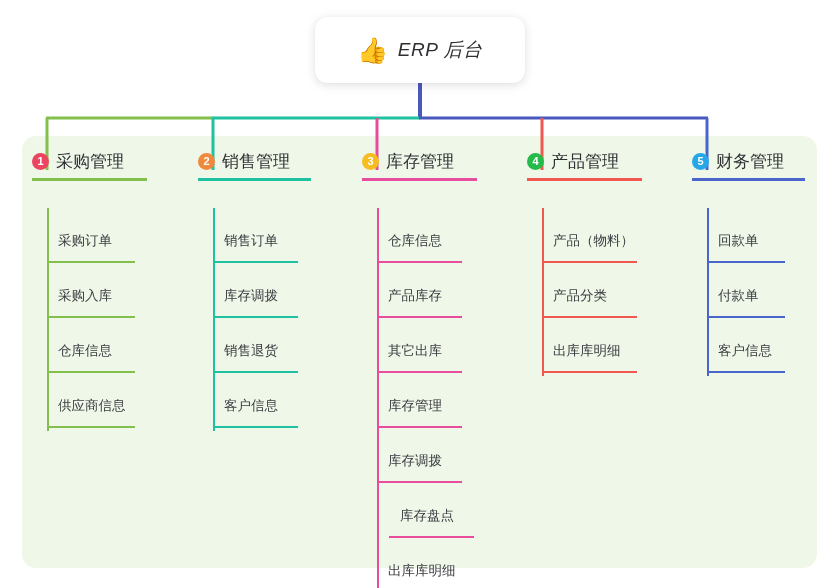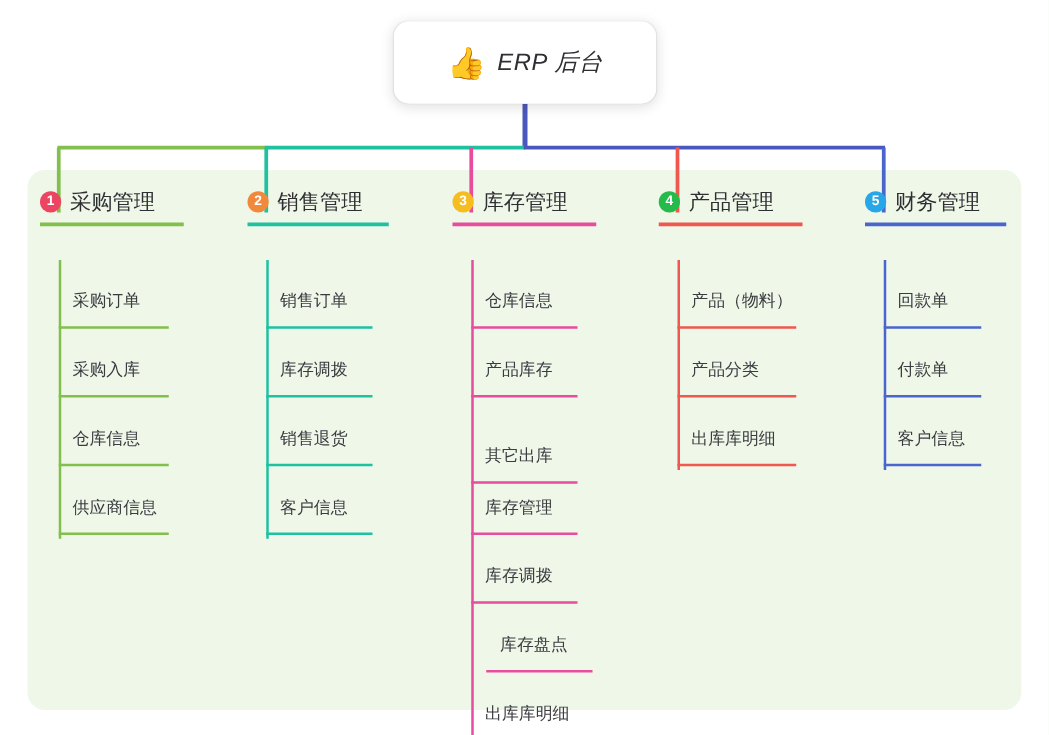--- a/index.html
+++ b/index.html
@@ -158,21 +158,21 @@
         <div class="items">
           <div class="spine" style="top: 32px; height: 388px; background: rgb(232, 76, 156);"></div>
           <div class="item" style="top: 36px; left: 0px; width: 115px;">
             <div class="item-label">仓库信息</div>
             <div class="item-rule" style="width: 85px; background: rgb(232, 76, 156);"></div>
           </div>
           <div class="item" style="top: 91px; left: 0px; width: 115px;">
             <div class="item-label">产品库存</div>
             <div class="item-rule" style="width: 85px; background: rgb(232, 76, 156);"></div>
           </div>
-          <div class="item" style="top: 160px; left: 0px; width: 115px; text-align: center;">
+          <div class="item" style="top: 146px; left: 0px; width: 115px; text-align: center;">
             <div class="item-label">其它出库</div>
             <div class="item-rule" style="width: 85px; background: rgb(232, 76, 156);"></div>
           </div>
           <div class="item" style="top: 201px; left: 0px; width: 115px;">
             <div class="item-label">库存管理</div>
             <div class="item-rule" style="width: 85px; background: rgb(232, 76, 156);"></div>
           </div>
           <div class="item" style="top: 256px; left: 0px; width: 115px;">
             <div class="item-label">库存调拨</div>
             <div class="item-rule" style="width: 85px; background: rgb(232, 76, 156);"></div>

